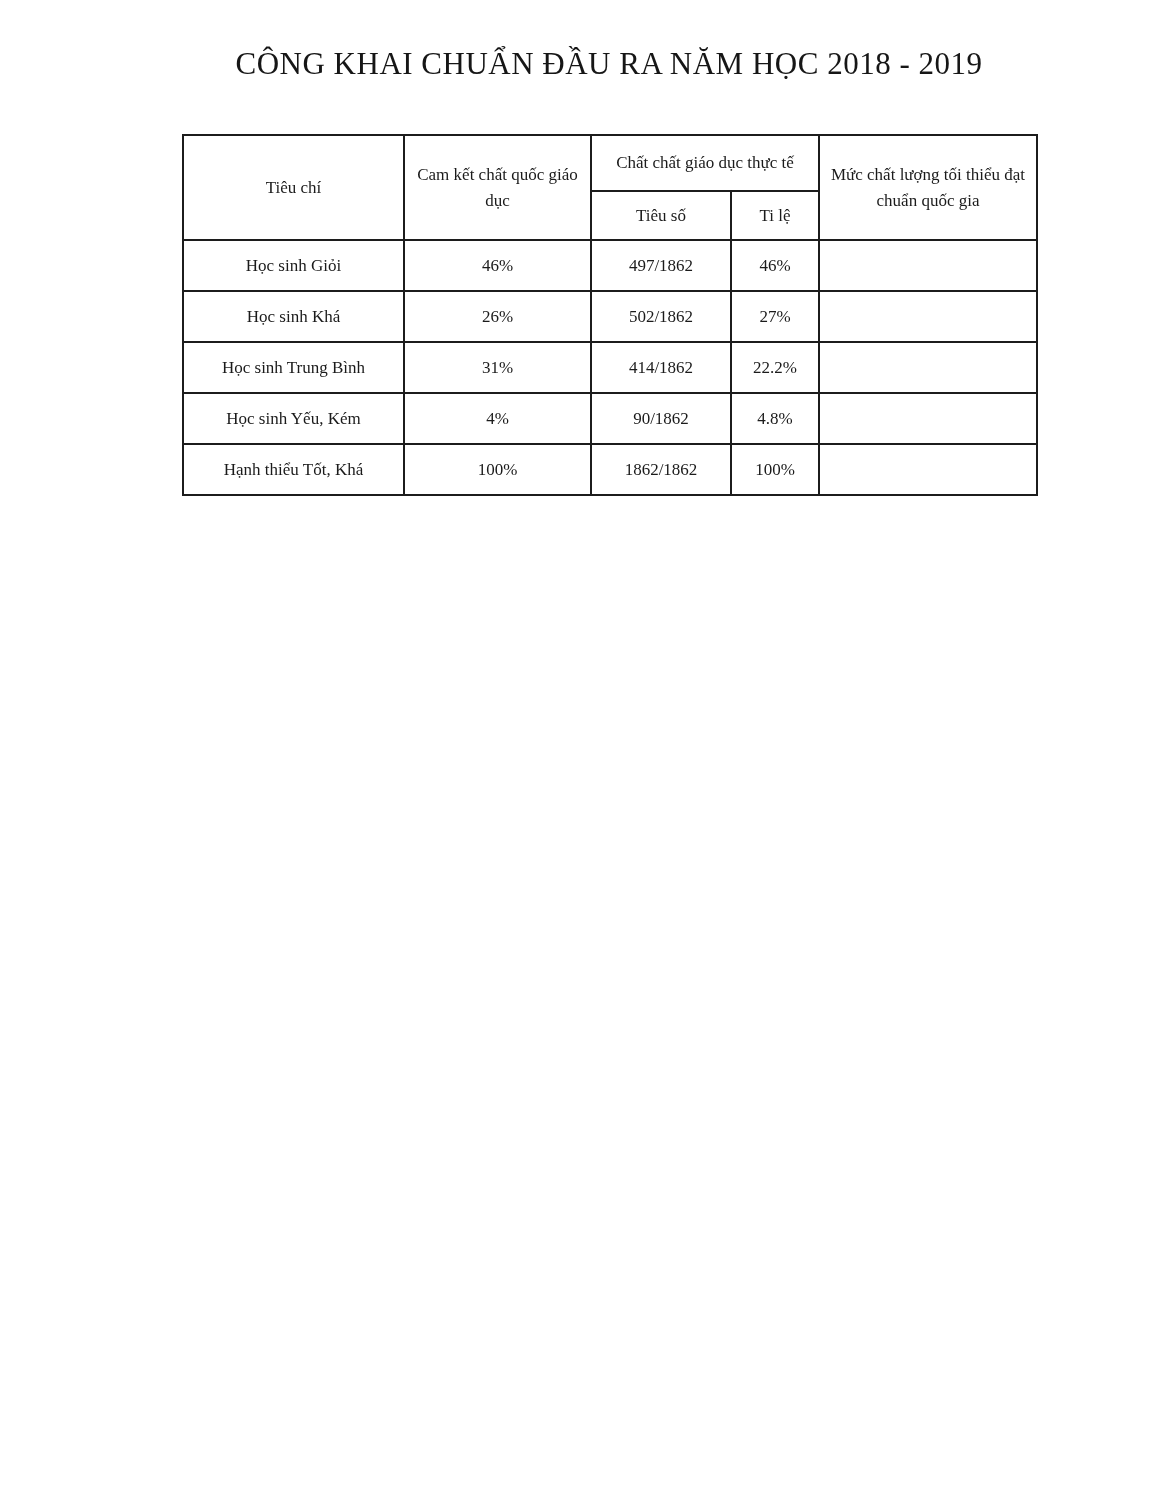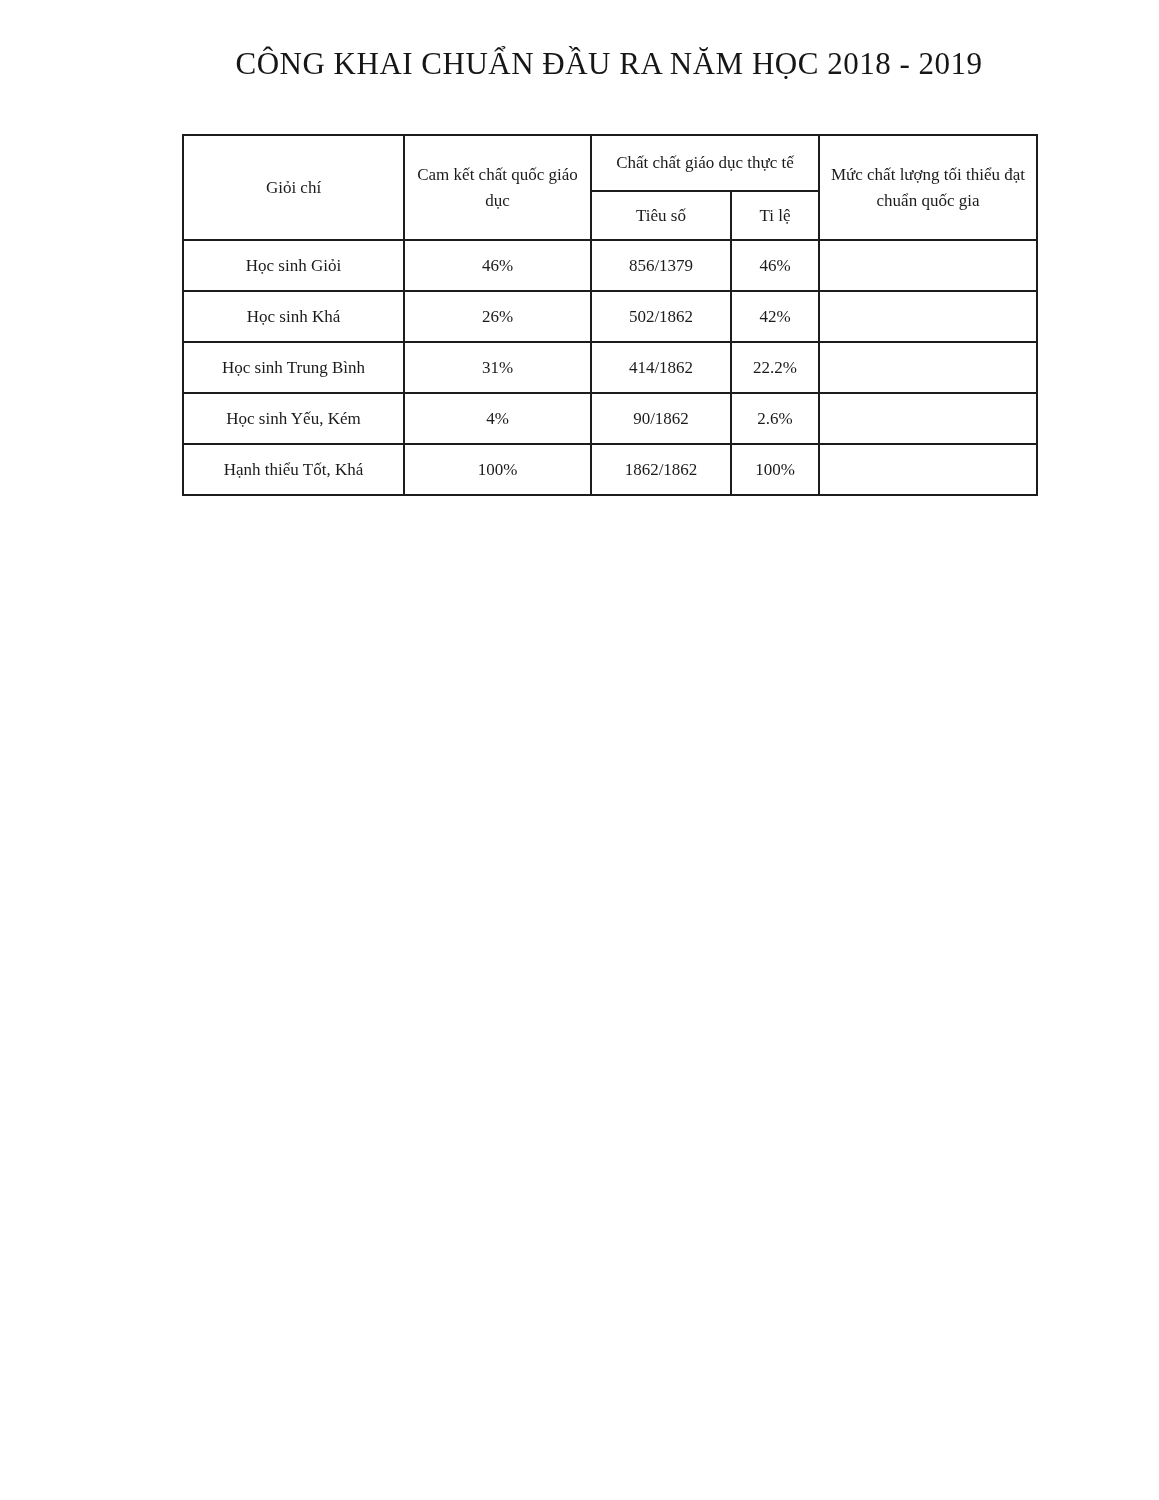--- a/index.html
+++ b/index.html
@@ -70,57 +70,57 @@
   <table class="report">
     <colgroup>
       <col class="c-criteria">
       <col class="c-commitment">
       <col class="c-total">
       <col class="c-ratio">
       <col class="c-minstandard">
     </colgroup>
     <thead>
       <tr class="hdr-top">
-        <th rowspan="2">Giỏi chí</th>
+        <th rowspan="2">Tiêu chí</th>
         <th rowspan="2">Cam kết chất quốc giáo dục</th>
         <th colspan="2">Chất chất giáo dục thực tế</th>
         <th rowspan="2">Mức chất lượng tối thiểu đạt chuẩn quốc gia</th>
       </tr>
       <tr class="hdr-sub">
         <th>Tiêu số</th>
         <th>Ti lệ</th>
       </tr>
     </thead>
     <tbody>
       <tr class="data-row">
         <td>Học sinh Giỏi</td>
         <td>46%</td>
-        <td>856/1379</td>
+        <td>497/1862</td>
         <td>46%</td>
         <td></td>
       </tr>
       <tr class="data-row">
         <td>Học sinh Khá</td>
         <td>26%</td>
         <td>502/1862</td>
-        <td>42%</td>
+        <td>27%</td>
         <td></td>
       </tr>
       <tr class="data-row">
         <td>Học sinh Trung Bình</td>
         <td>31%</td>
         <td>414/1862</td>
         <td>22.2%</td>
         <td></td>
       </tr>
       <tr class="data-row">
         <td>Học sinh Yếu, Kém</td>
         <td>4%</td>
         <td>90/1862</td>
-        <td>2.6%</td>
+        <td>4.8%</td>
         <td></td>
       </tr>
       <tr class="data-row">
         <td>Hạnh thiểu Tốt, Khá</td>
         <td>100%</td>
         <td>1862/1862</td>
         <td>100%</td>
         <td></td>
       </tr>
     </tbody>

